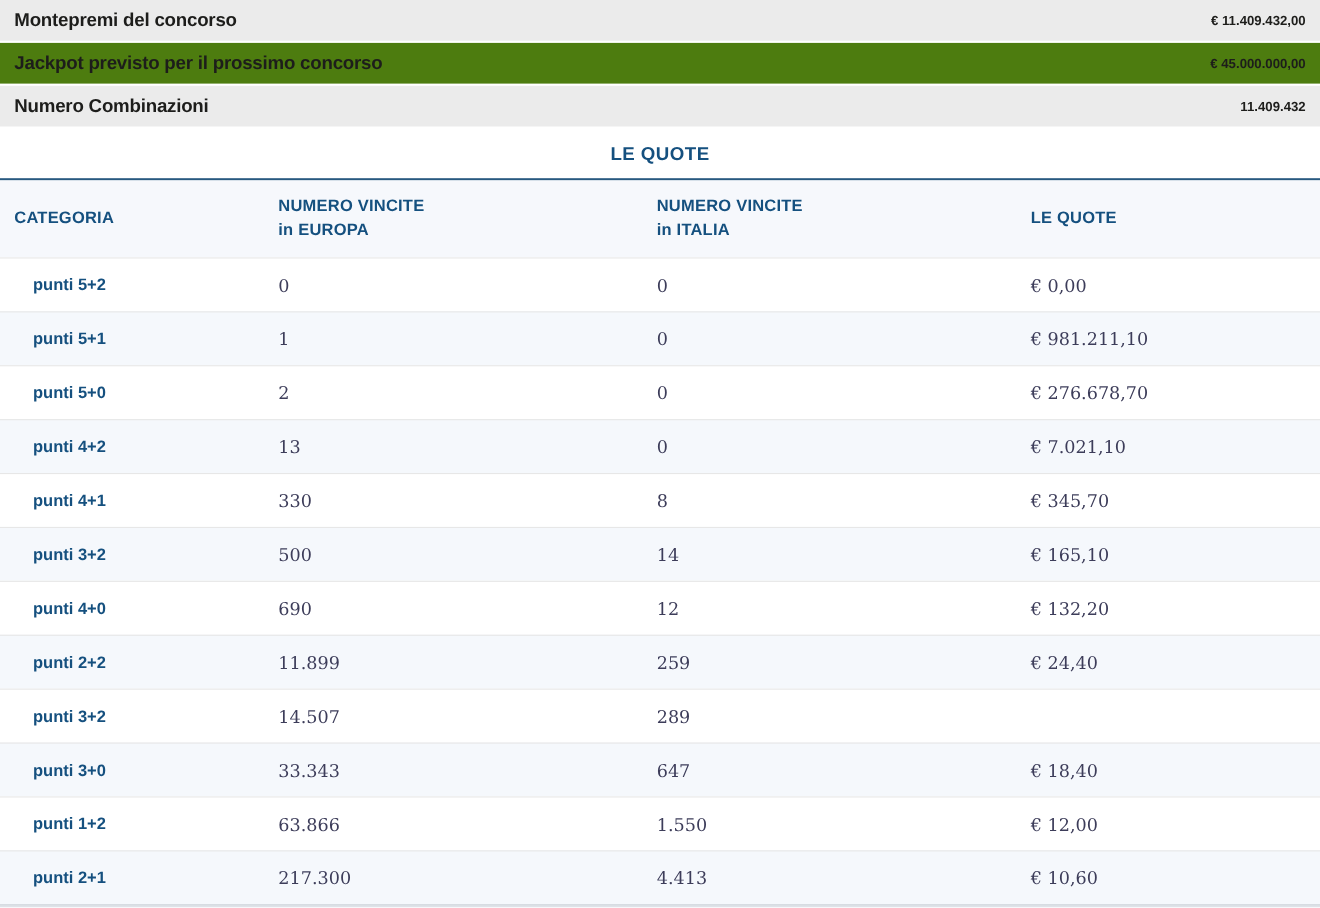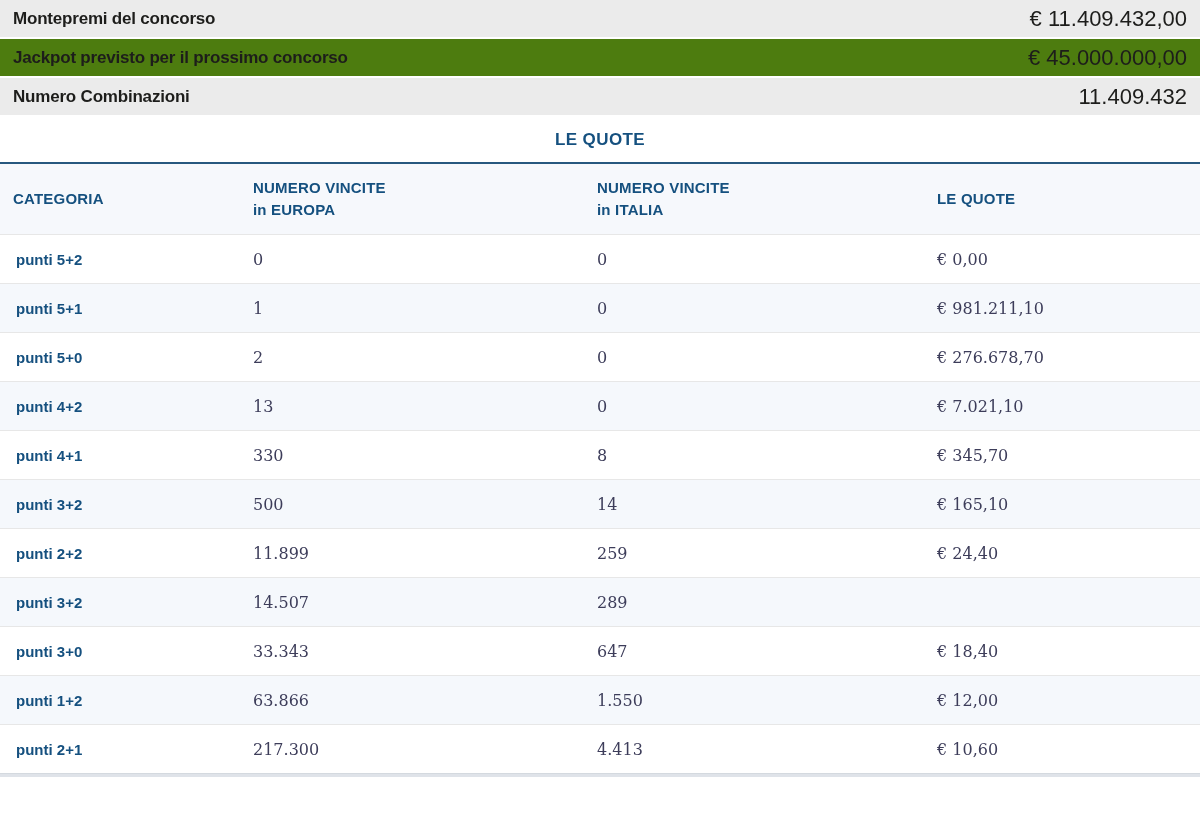--- a/index.html
+++ b/index.html
@@ -16,21 +16,21 @@
     height: 37px; margin-bottom: 2px;
     display: flex; justify-content: space-between; align-items: center;
     padding: 0 13px; box-sizing: border-box;
   }
   .summary-row.shade-a { background: #ebebeb; gap: 12px; }
   .summary-row.shade-b { background: #4d7c0f; }
   .summary-label {
     font-weight: bold; font-size: 17px; color: #1d1d1b; letter-spacing: -0.2px;
   }
   .summary-value {
-    font-size: 22px; color: #1d1d1b; font-weight: normal; margin-left: 43px;
+    font-size: 12px; color: #1d1d1b; font-weight: bold; margin-left: 43px;
   }
 
   
   .quote-title-zone {
     height: 45px; display: flex; align-items: center; justify-content: center;
     background: #fff;
   }
   .quote-title {
     color: #15507f; font-weight: bold; font-size: 17px; letter-spacing: 0.4px;
   }
@@ -53,21 +53,21 @@
 
   .trow {
     height: 49px; box-sizing: border-box;
     border-top: 1px solid #e7e7e7;
     display: grid; grid-template-columns: 253px 344px 340px 263px;
     align-items: center;
     background: #ffffff;
   }
   .trow:nth-child(even) { background: #f5f8fc; }
   .cell.c1 {
-    padding-left: 16px;
+    padding-left: 30px;
     color: #15507f; font-weight: bold; font-size: 15px;
   }
   .cell.num {
     font-family: "DejaVu Serif", serif;
     font-size: 16px; color: #3d3d5a; font-weight: normal;
   }
   .bottom-bar { height: 4px; background: #dfe3e9; border-top: 1px solid #d4d9df; box-sizing: border-box; }
 </style>
 </head>
 <body>
@@ -147,20 +147,26 @@
     <div class="cell num">€ 345,70</div>
   </div>
 
   <div class="trow">
     <div class="cell c1">punti 3+2</div>
     <div class="cell num">500</div>
     <div class="cell num">14</div>
     <div class="cell num">€ 165,10</div>
   </div>
 
+  <div class="trow">
+    <div class="cell c1">punti 4+0</div>
+    <div class="cell num">690</div>
+    <div class="cell num">12</div>
+    <div class="cell num">€ 132,20</div>
+  </div>
 
   <div class="trow">
     <div class="cell c1">punti 2+2</div>
     <div class="cell num">11.899</div>
     <div class="cell num">259</div>
     <div class="cell num">€ 24,40</div>
   </div>
 
   <div class="trow">
     <div class="cell c1">punti 3+2</div>

